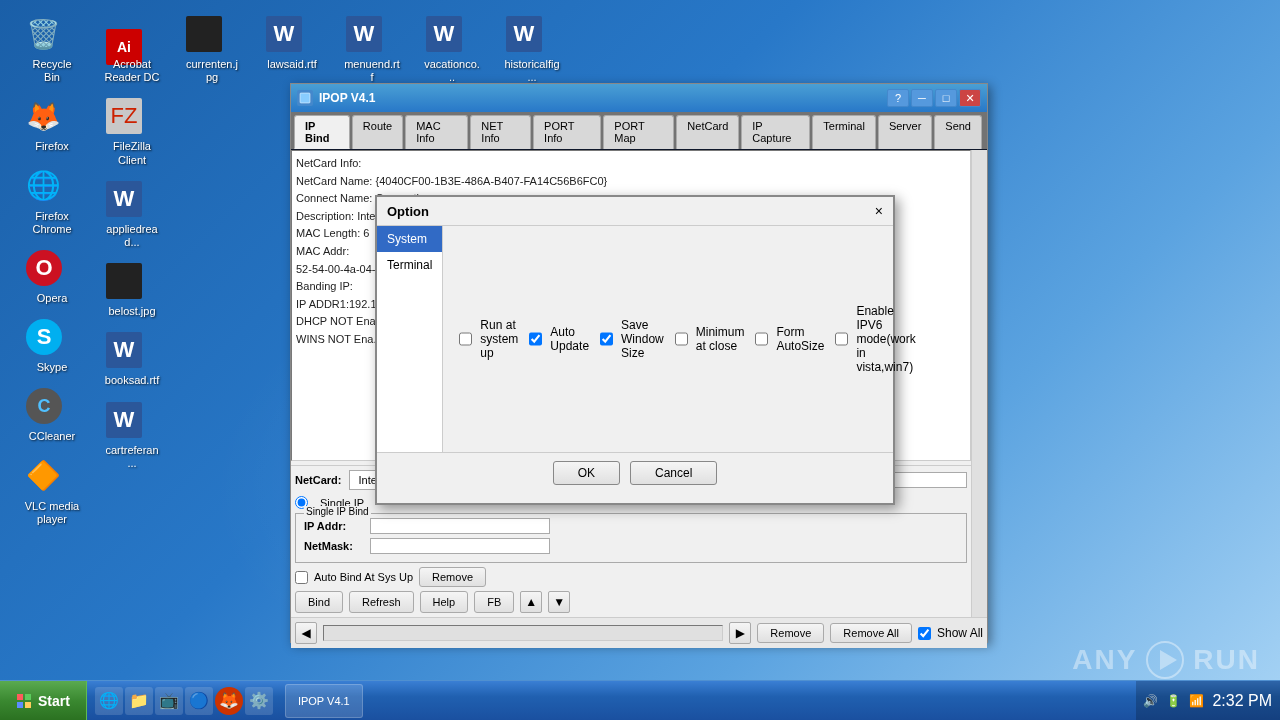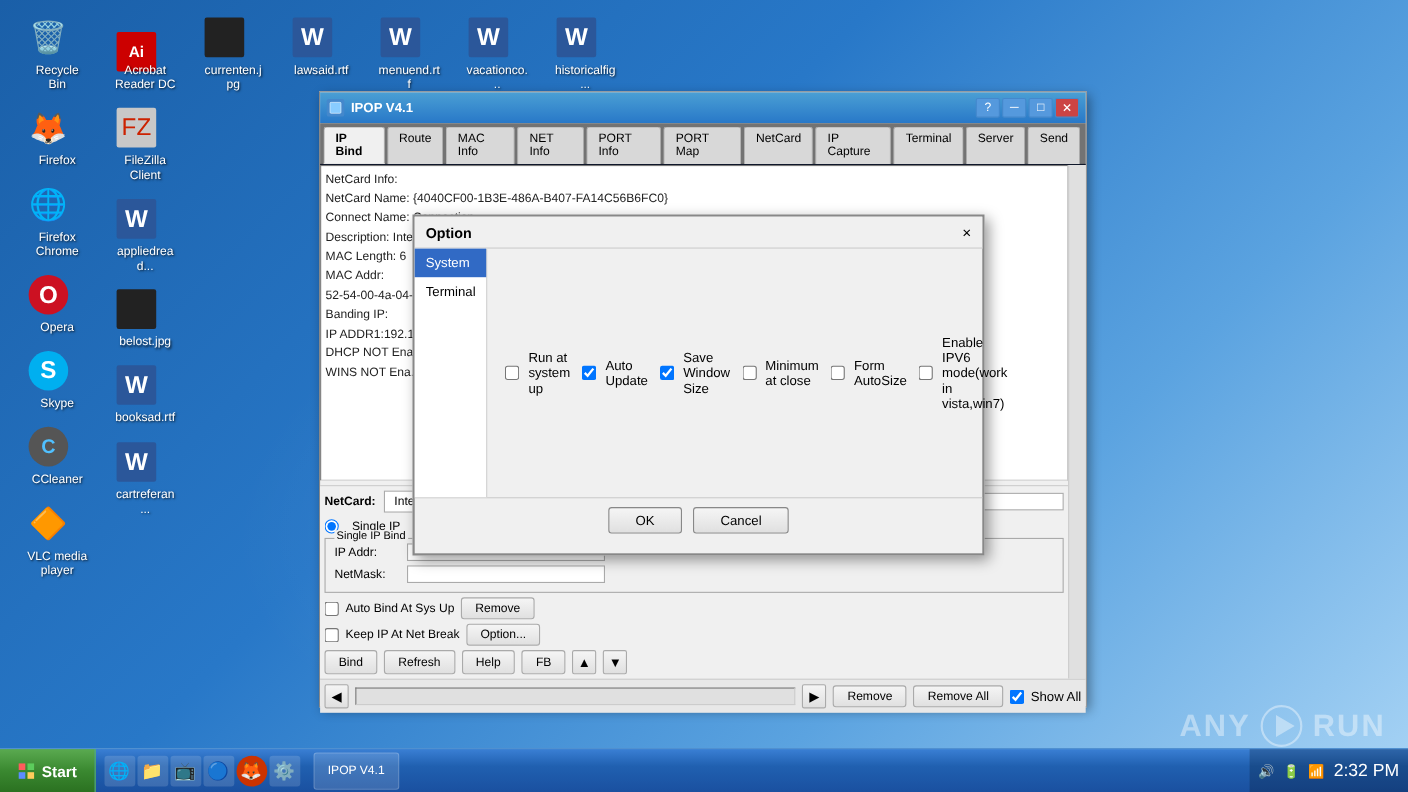--- a/index.html
+++ b/index.html
@@ -283,21 +283,21 @@
       font-size: 10px;
       padding: 0 2px;
     }
 
     .field-row {
       display: flex;
       align-items: center;
       gap: 6px;
       margin-bottom: 4px;
     }
-    .field-label { font-size: 11px; width: 60px; }
+    .field-label { font-size: 11px; width: 60px; font-weight: bold; }
     .field-input {
       font-size: 11px;
       padding: 1px 3px;
       border: 1px solid #aaa;
       background: white;
       width: 180px;
     }
 
     .checkbox-row {
       display: flex;
@@ -640,25 +640,20 @@
                 <span class="field-label">NetMask:</span>
                 <input type="text" class="field-input" style="">
               </div>
             </div>
 
             <div class="checkbox-row">
               <input type="checkbox" style="">
               <label>Auto Bind At Sys Up</label>
               <button class="win-button">Remove</button>
             </div>
-            <div class="checkbox-row">
-              <input type="checkbox" style="">
-              <label>Keep IP At Net Break</label>
-              <button class="win-button">Option...</button>
-            </div>
 
             <div class="button-row">
               <button class="win-button">Bind</button>
               <button class="win-button">Refresh</button>
               <button class="win-button">Help</button>
               <button class="win-button">FB</button>
               <div class="nav-btn">▲</div>
               <div class="nav-btn">▼</div>
             </div>
           </div>

